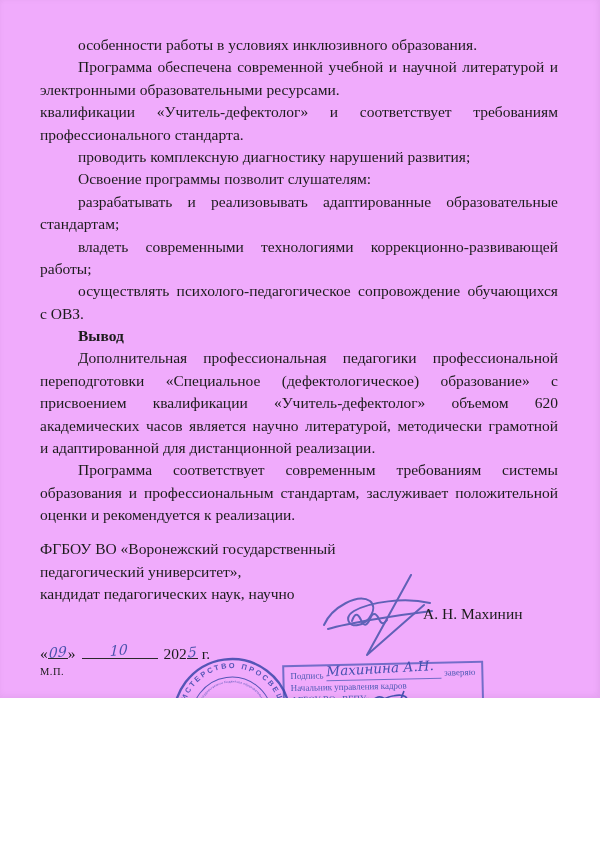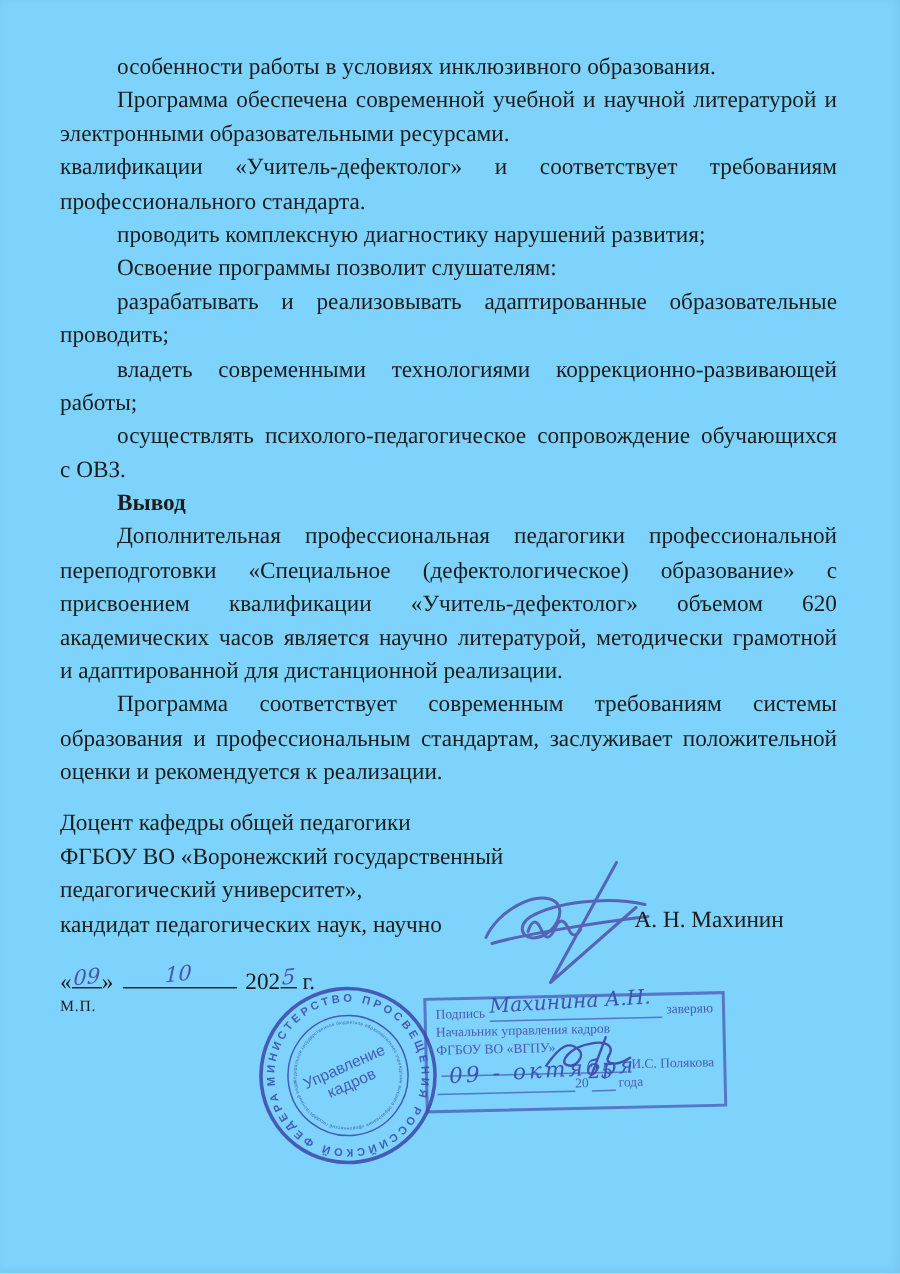--- a/index.html
+++ b/index.html
@@ -1,18 +1,18 @@
 <!DOCTYPE html>
 <html><head>
 <meta charset="utf-8">
 <style>
   html,body{margin:0;padding:0;}
   #page{
-    position:relative; width:600px; height:849px;
-    background:#7dd3fc; overflow:hidden;
+    position:relative; width:600px; height:698px;
+    background:#f0abfc; overflow:hidden;
     font-family:"Liberation Serif", serif;
     color:#1c1c1c;
     box-shadow: inset -3px 0 6px rgba(0,0,0,0.03), inset 0 -3px 6px rgba(0,0,0,0.03);
   }
   
   #body-text{position:absolute; left:40px; top:34px; width:518px;}
   .ln{
     font-size:15.5px; line-height:22.4px; height:22.4px; overflow:hidden;
     white-space:normal; text-align:left;
   }
@@ -76,38 +76,37 @@
 
   <div id="body-text">
     <div class="ln ind">особенности работы в условиях инклюзивного образования.</div>
     <div class="ln ind jst">Программа обеспечена современной учебной и научной литературой и</div>
     <div class="ln">электронными образовательными ресурсами.</div>
     <div class="ln jst">квалификации «Учитель-дефектолог» и соответствует требованиям</div>
     <div class="ln">профессионального стандарта.</div>
     <div class="ln ind">проводить комплексную диагностику нарушений развития;</div>
     <div class="ln ind">Освоение программы позволит слушателям:</div>
     <div class="ln ind jst">разрабатывать и реализовывать адаптированные образовательные</div>
-    <div class="ln">проводить;</div>
+    <div class="ln">стандартам;</div>
     <div class="ln ind jst">владеть современными технологиями коррекционно-развивающей</div>
     <div class="ln">работы;</div>
     <div class="ln ind jst">осуществлять психолого-педагогическое сопровождение обучающихся</div>
     <div class="ln">с ОВЗ.</div>
     <div class="ln ind b">Вывод</div>
     <div class="ln ind jst">Дополнительная профессиональная педагогики профессиональной</div>
     <div class="ln jst">переподготовки «Специальное (дефектологическое) образование» с</div>
     <div class="ln jst">присвоением квалификации «Учитель-дефектолог» объемом 620</div>
     <div class="ln jst">академических часов является научно литературой, методически грамотной</div>
     <div class="ln">и адаптированной для дистанционной реализации.</div>
     <div class="ln ind jst">Программа соответствует современным требованиям системы</div>
     <div class="ln jst">образования и профессиональным стандартам, заслуживает положительной</div>
     <div class="ln">оценки и рекомендуется к реализации.</div>
   </div>
 
   <div id="closing">
-    <div class="cl">Доцент кафедры общей педагогики</div>
     <div class="cl">ФГБОУ ВО «Воронежский государственный</div>
     <div class="cl">педагогический университет»,</div>
     <div class="cl">кандидат педагогических наук, научно</div>
   </div>
 
   <svg id="sig-main" width="122" height="96" viewBox="0 0 122 96">
     <g fill="none" stroke="#5159b0" stroke-width="2" stroke-linecap="round" stroke-linejoin="round" opacity="0.9">
       <path d="M6,54 C14,36 40,22 52,30 C60,36 52,52 40,54 C30,56 26,46 36,40 C52,31 86,26 112,32"></path>
       <path d="M34,50 q4,-12 9,-1 q4,10 9,-1 q4,-10 9,0 q3,8 8,1"></path>
       <path d="M93,4 L49,84 L106,34"></path>

